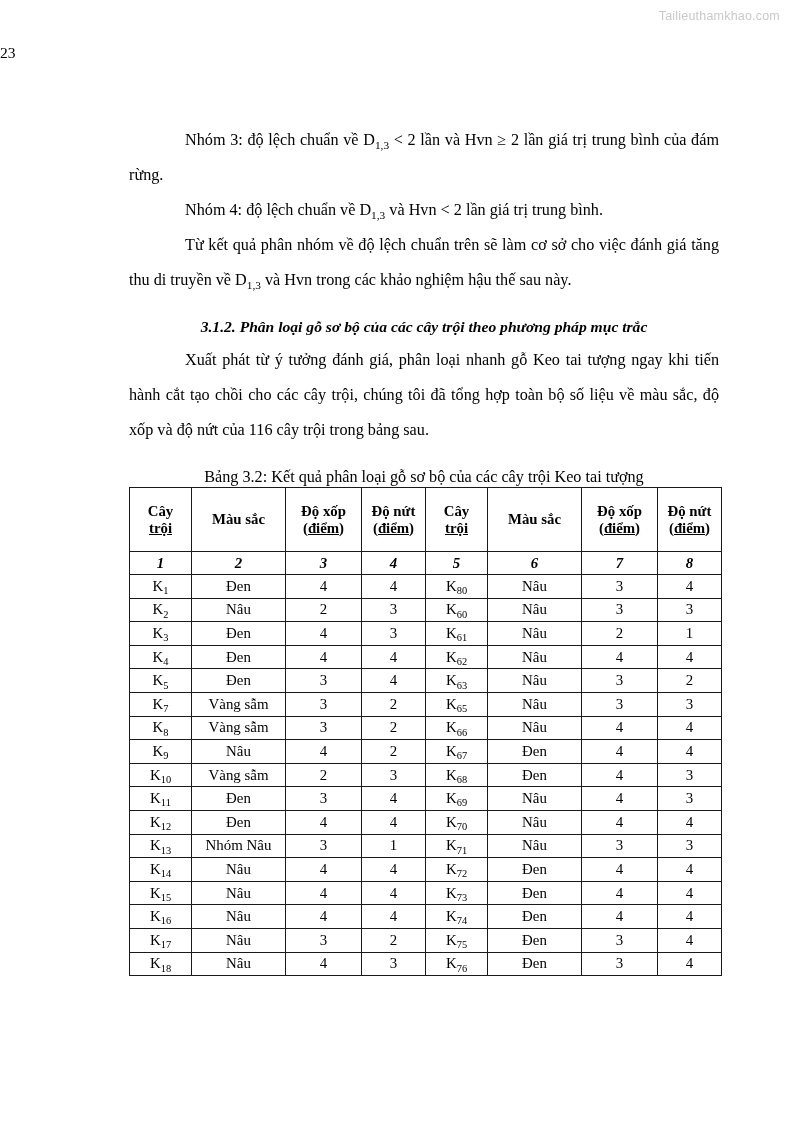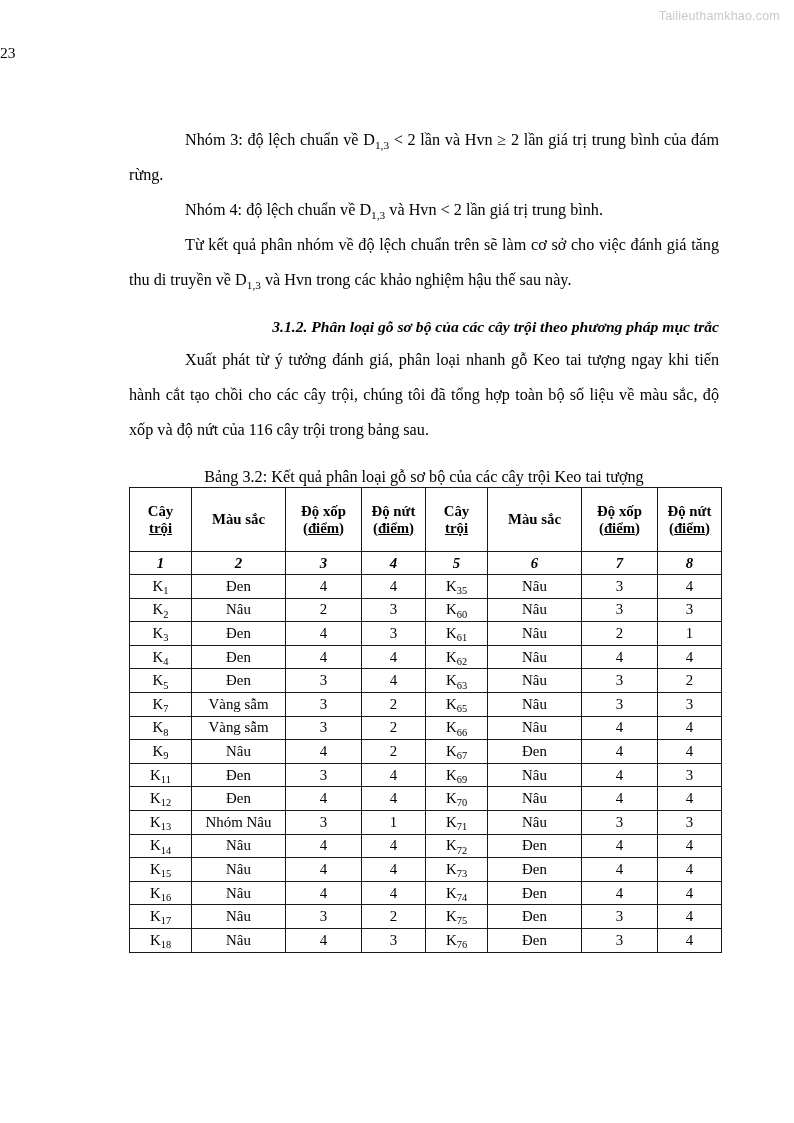--- a/index.html
+++ b/index.html
@@ -57,21 +57,21 @@
     text-indent: 56px;
     text-justify: inter-word;
   }
 
   h3.section-heading {
     margin: 13px 0 0 0;
     font-size: 15.6px;
     font-weight: bold;
     font-style: italic;
     line-height: 32px;
-    text-align: right;
+    text-align: center;
   }
 
   .caption {
     margin: 14px 0 0 0;
     font-size: 16.2px;
     line-height: 30px;
     text-align: center;
   }
 
   sub {
@@ -207,21 +207,21 @@
           <td>5</td>
           <td>6</td>
           <td>7</td>
           <td>8</td>
         </tr>
       <tr class="datarow">
             <td><span>K</span><sub>1</sub></td>
             <td>Đen</td>
             <td>4</td>
             <td>4</td>
-            <td><span>K</span><sub>35</sub></td>
+            <td><span>K</span><sub>80</sub></td>
             <td>Nâu</td>
             <td>3</td>
             <td>4</td>
           </tr>
           <tr class="datarow">
             <td><span>K</span><sub>2</sub></td>
             <td>Nâu</td>
             <td>2</td>
             <td>3</td>
             <td><span>K</span><sub>60</sub></td>
@@ -281,20 +281,30 @@
           </tr>
           <tr class="datarow">
             <td><span>K</span><sub>9</sub></td>
             <td>Nâu</td>
             <td>4</td>
             <td>2</td>
             <td><span>K</span><sub>67</sub></td>
             <td>Đen</td>
             <td>4</td>
             <td>4</td>
+          </tr>
+          <tr class="datarow">
+            <td><span>K</span><sub>10</sub></td>
+            <td>Vàng sẫm</td>
+            <td>2</td>
+            <td>3</td>
+            <td><span>K</span><sub>68</sub></td>
+            <td>Đen</td>
+            <td>4</td>
+            <td>3</td>
           </tr>
           <tr class="datarow">
             <td><span>K</span><sub>11</sub></td>
             <td>Đen</td>
             <td>3</td>
             <td>4</td>
             <td><span>K</span><sub>69</sub></td>
             <td>Nâu</td>
             <td>4</td>
             <td>3</td>

